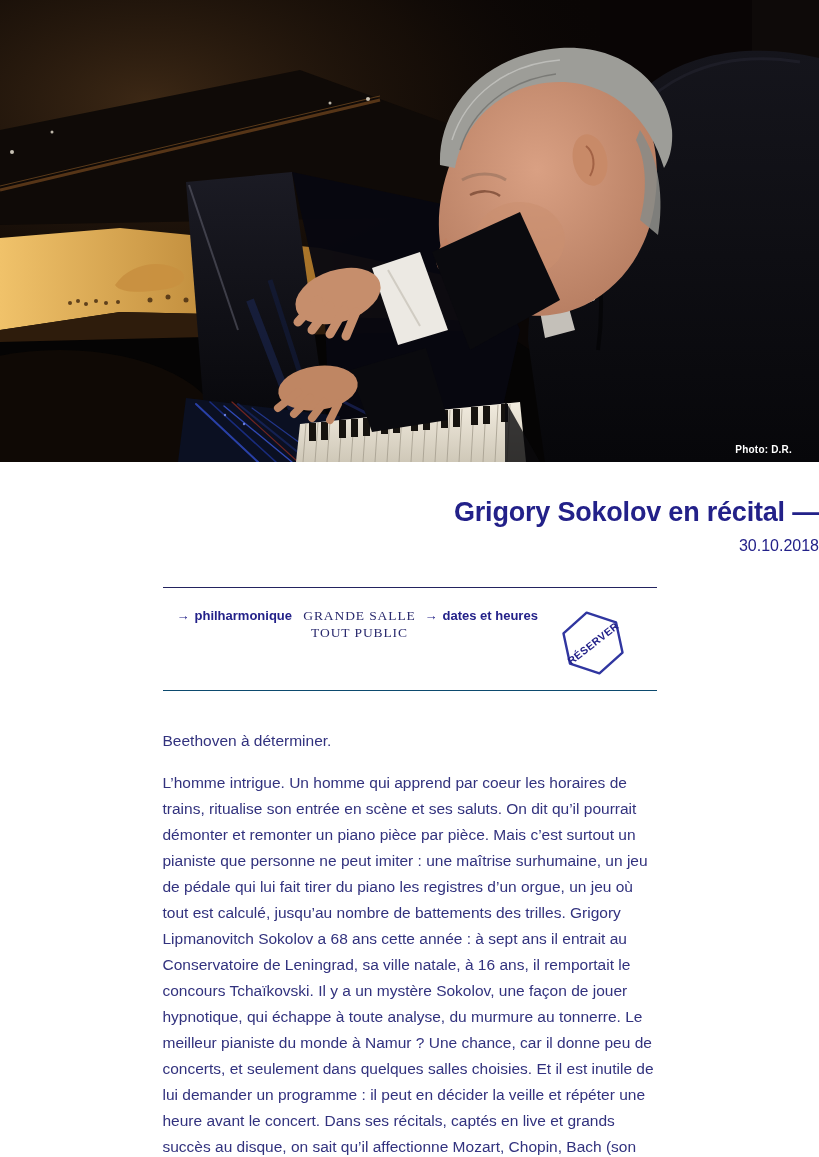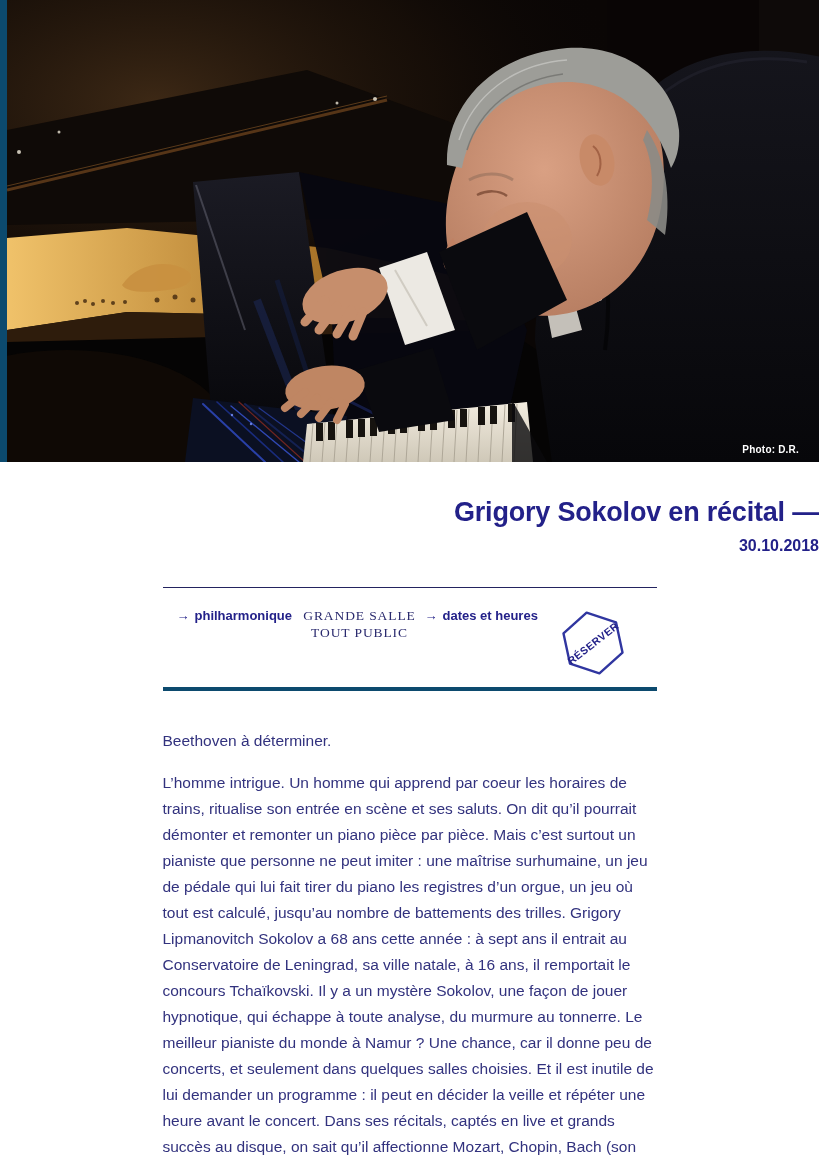--- a/index.html
+++ b/index.html
@@ -10,22 +10,21 @@
     background: #ffffff;
     overflow: hidden;
     font-family: "Liberation Sans", sans-serif;
   }
 
   
   .hero {
     position: relative;
     width: 799px;
     height: 462px;
-    background: #0c4a6e;
-    padding-left: 7px;
+    background: #ef4444;
   }
   .hero svg { display: block; width: 819px; height: 462px; }
   .photo-credit {
     position: absolute;
     right: 7px;
     bottom: 7px;
     color: #ffffff;
     font-size: 10px;
     font-weight: bold;
     letter-spacing: 0.2px;
@@ -36,34 +35,34 @@
   .event-title {
     color: #232189;
     font-size: 27px;
     font-weight: bold;
     letter-spacing: -0.2px;
     line-height: 30px;
   }
   .event-date {
     color: #232189;
     font-size: 16px;
-    font-weight: bold;
+    font-weight: normal;
     margin-top: 9px;
     line-height: 19px;
   }
 
   
   .meta {
     position: relative;
     width: 494px;
     margin: 32px auto 14px auto;
     height: 104px;
     box-sizing: border-box;
     border-top: 1px solid #23235f;
-    border-bottom: 4px solid #0c4a6e;
+    border-bottom: 1px solid #0c4a6e;
   }
   .meta-link {
     position: absolute;
     top: 20px;
     color: #232189;
     font-size: 13px;
     font-weight: bold;
     text-decoration: none;
     cursor: pointer;
     white-space: nowrap;

